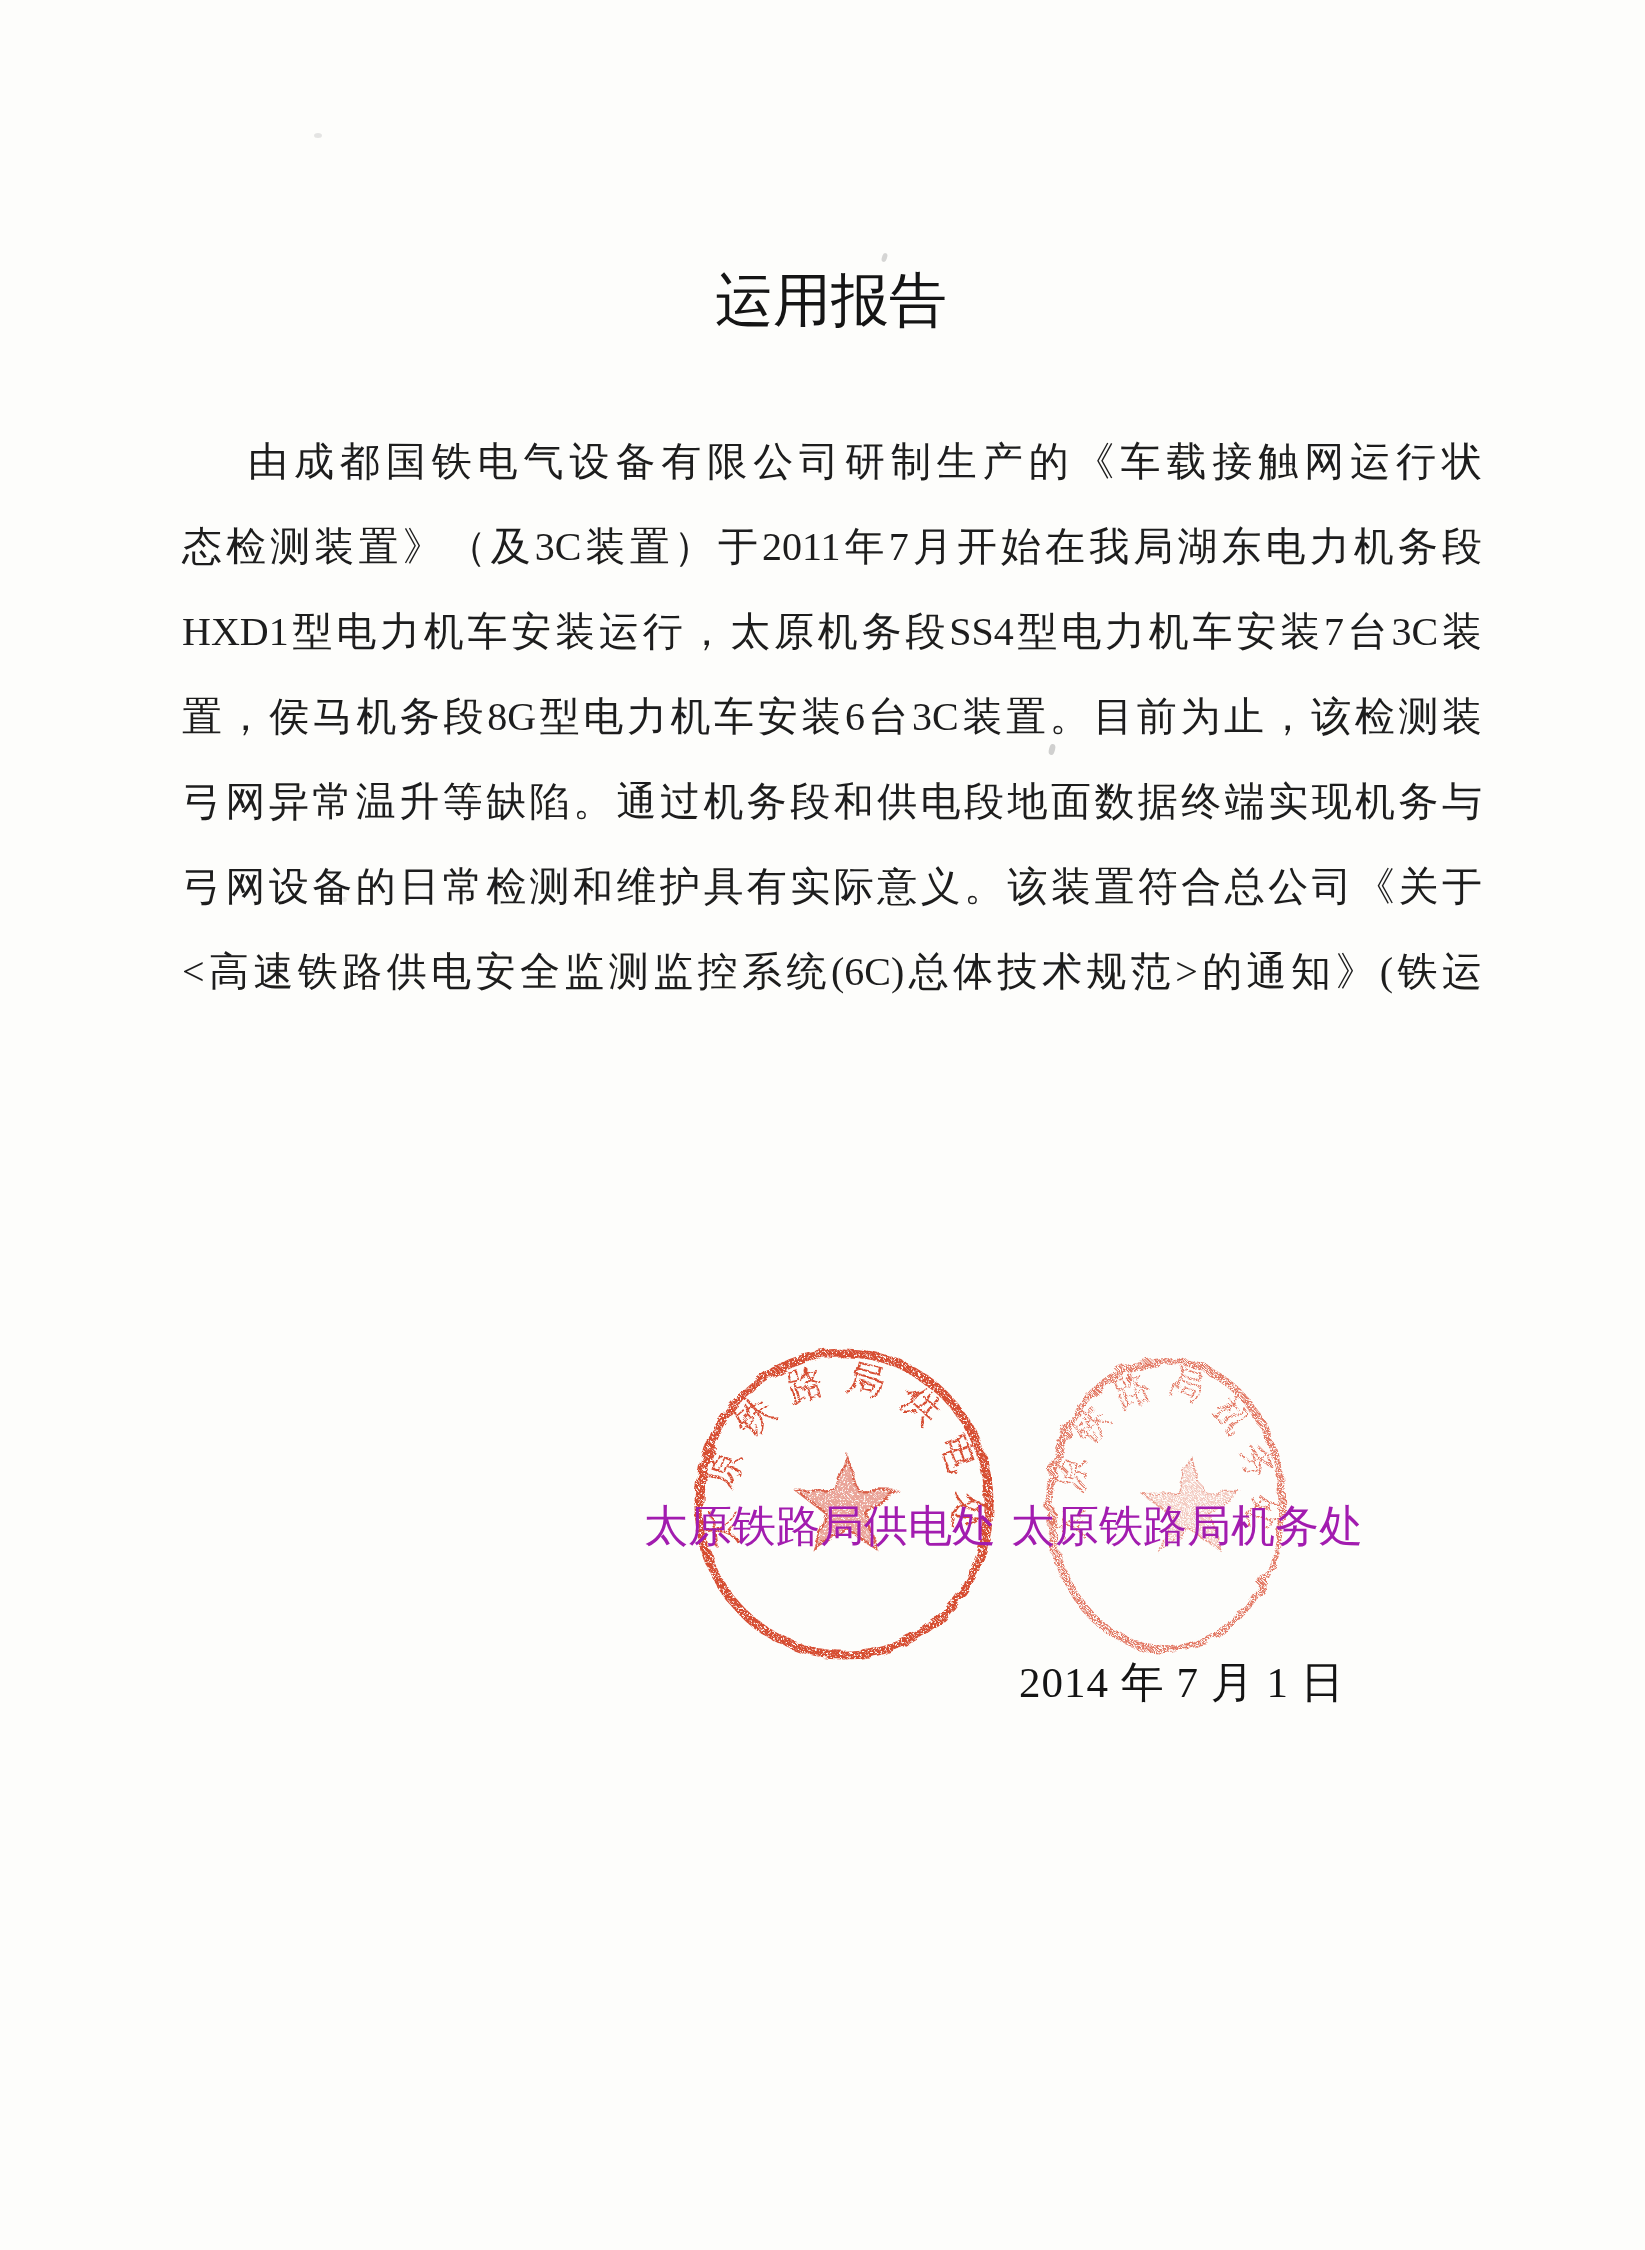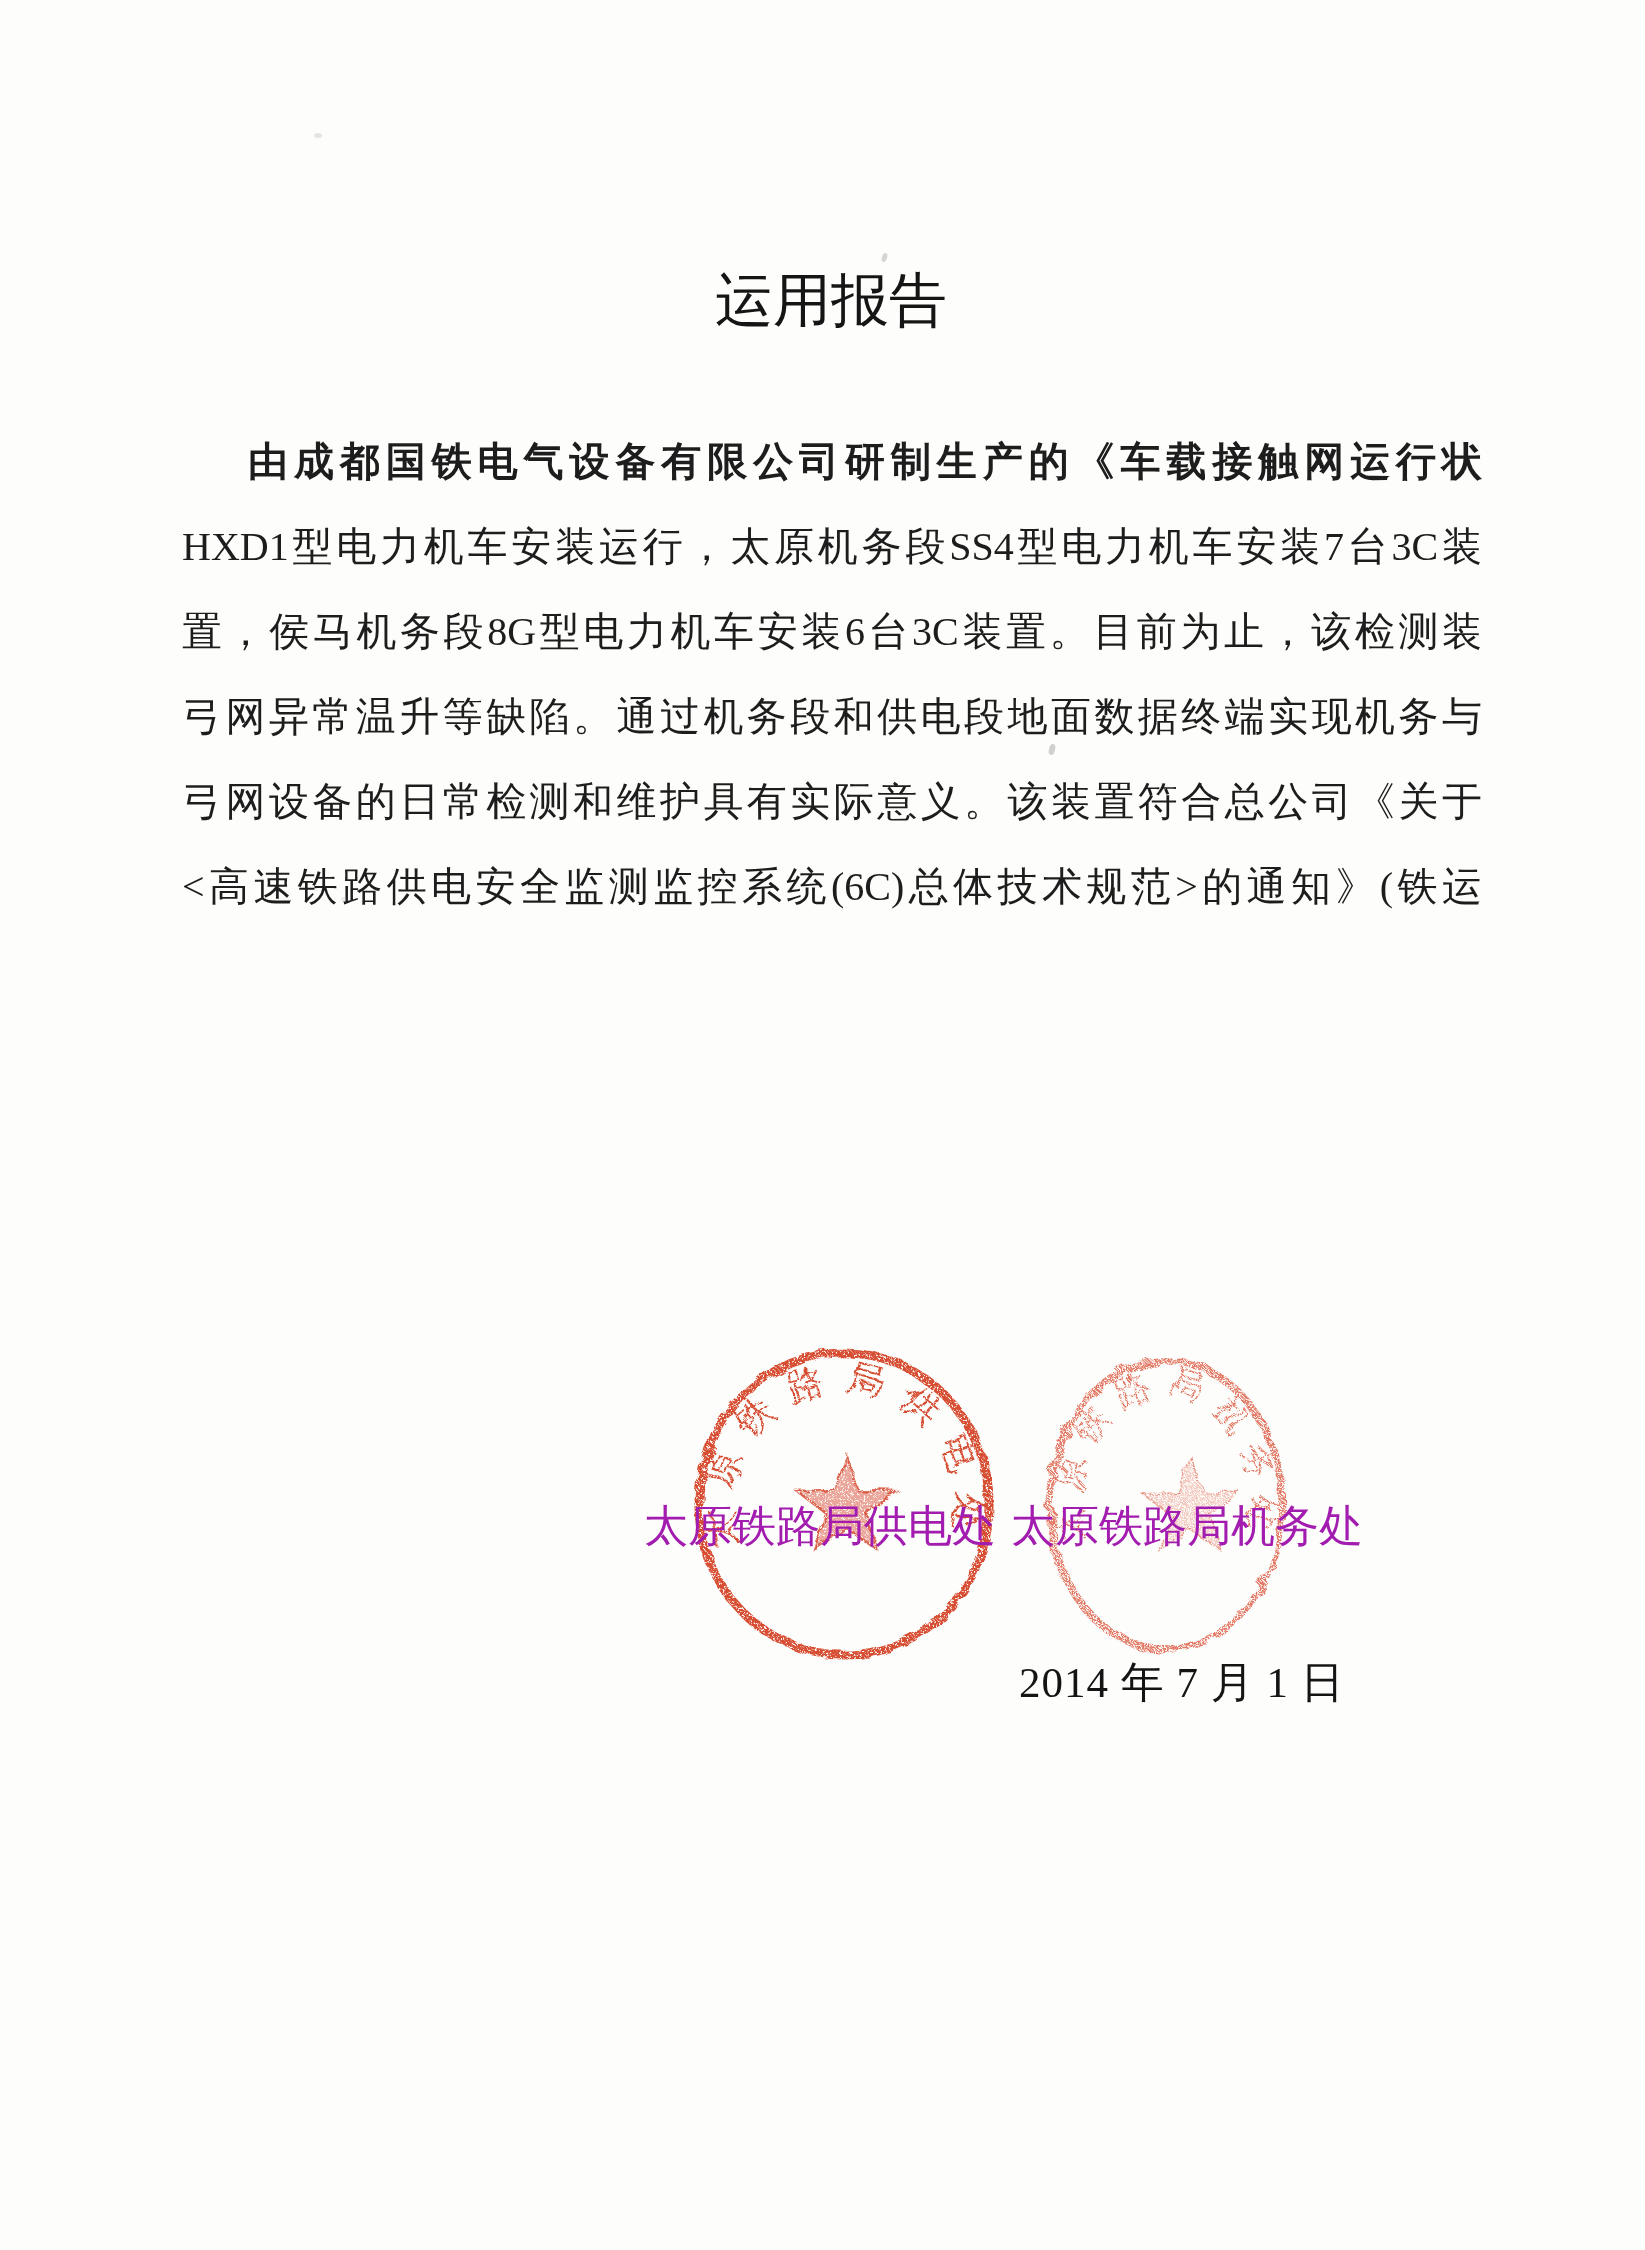--- a/index.html
+++ b/index.html
@@ -23,21 +23,21 @@
     position:absolute;left:182px;top:419px;width:1300px;
   }
   .body-line{
     height:85px;line-height:85px;
     font-size:40px;
     color:#1d1d1d;
     text-align:justify;
     text-align-last:justify;
     white-space:nowrap;
   }
-  .body-line.first-line{ text-indent:66px;font-weight:bold; }
+  .body-line.first-line{ text-indent:66px; }
   .body-line.last-line{ text-align-last:left; white-space:normal; }
   .sig-org{
     position:absolute;top:1504px;
     font-size:44px;line-height:46px;
     color:#a21caf;
     white-space:nowrap;
     z-index:5;
   }
   .sig-org.org1{ left:644px; }
   .sig-org.org2{ left:1011px; }
@@ -82,20 +82,21 @@
         <feTurbulence type="fractalNoise" baseFrequency="0.06 0.08" numOctaves="2" seed="9" result="warp"></feTurbulence>
         <feDisplacementMap in="cut" in2="warp" scale="11"></feDisplacementMap>
       </filter>
     </defs>
   </svg>
 
   <div class="doc-title">运用报告</div>
 
   <div class="body-block">
     <div class="body-line first-line">由成都国铁电气设备有限公司研制生产的《车载接触网运行状</div>
+    <div class="body-line">态检测装置》（及3C装置）于2011年7月开始在我局湖东电力机务段</div>
     <div class="body-line">HXD1型电力机车安装运行，太原机务段SS4型电力机车安装7台3C装</div>
     <div class="body-line">置，侯马机务段8G型电力机车安装6台3C装置。目前为止，该检测装</div>
     <div class="body-line">弓网异常温升等缺陷。通过机务段和供电段地面数据终端实现机务与</div>
     <div class="body-line">弓网设备的日常检测和维护具有实际意义。该装置符合总公司《关于</div>
     <div class="body-line">&lt;高速铁路供电安全监测监控系统(6C)总体技术规范&gt;的通知》(铁运</div>
   </div>
 
   <svg class="stamp stamp-1" viewBox="0 0 340 340">
     <g filter="url(#inkRough1)" opacity="0.9">
       <ellipse cx="170" cy="170" rx="146" ry="152" fill="none" stroke="#d23a1e" stroke-width="9"></ellipse>

